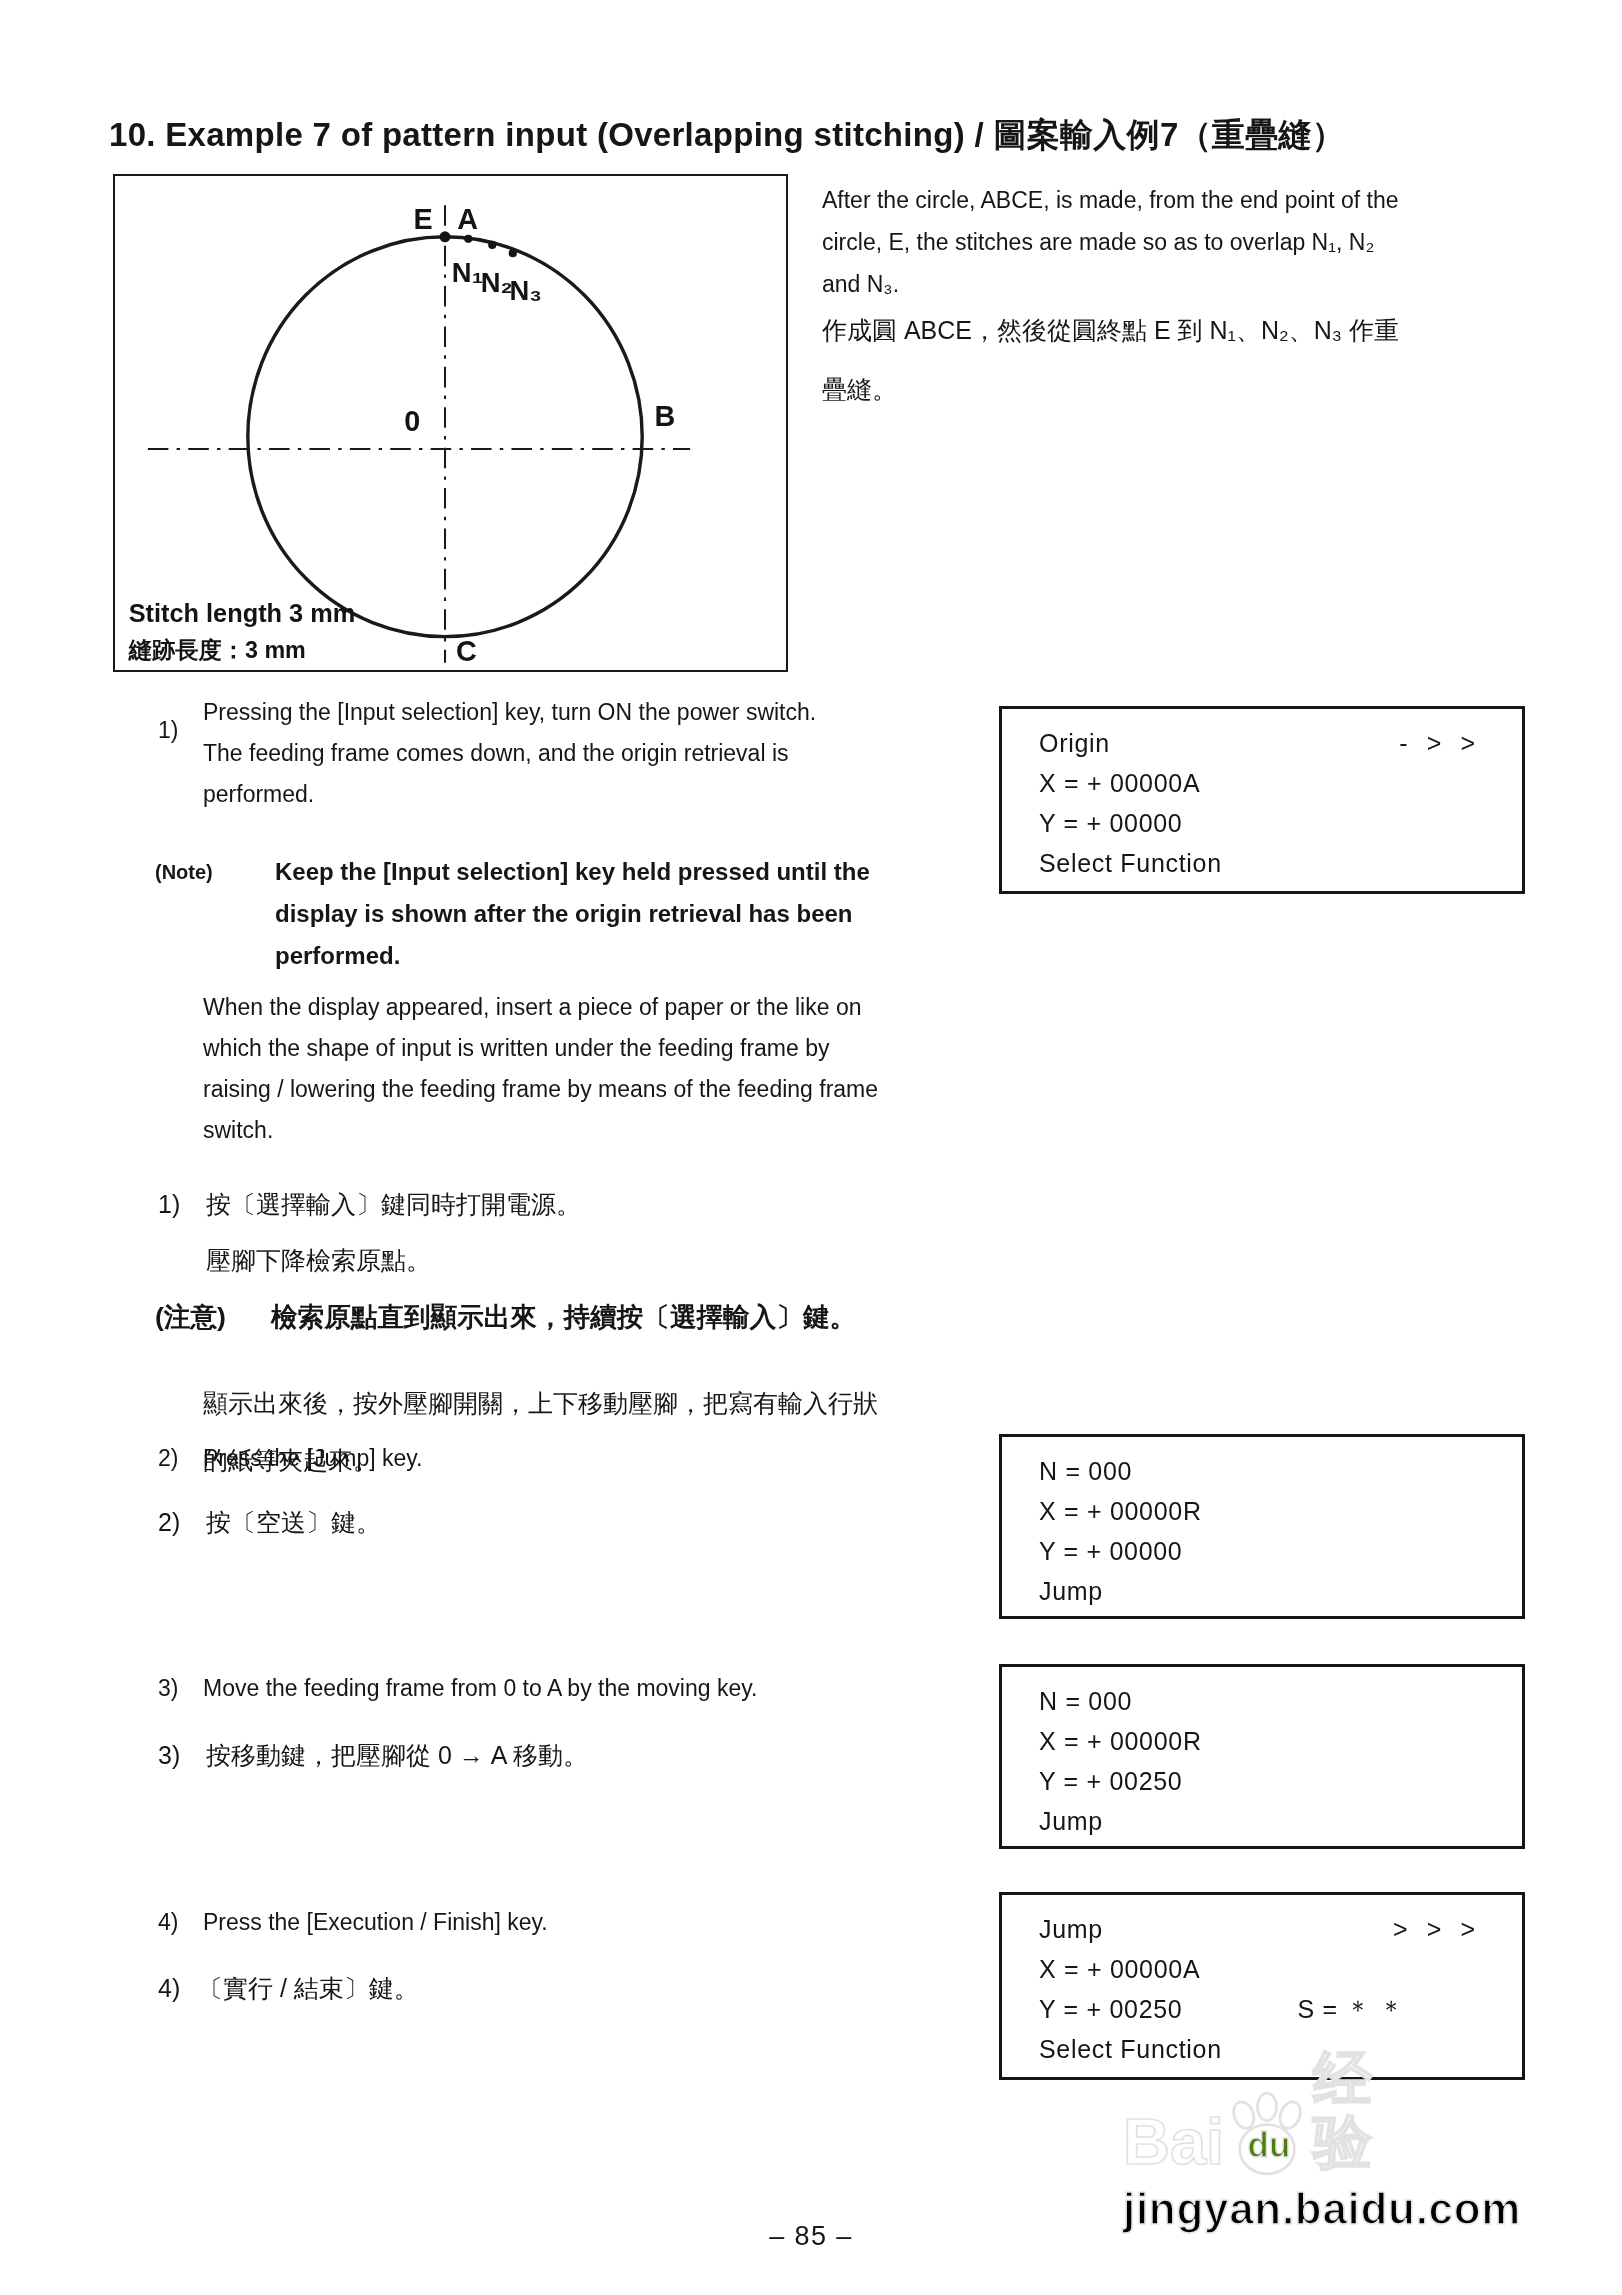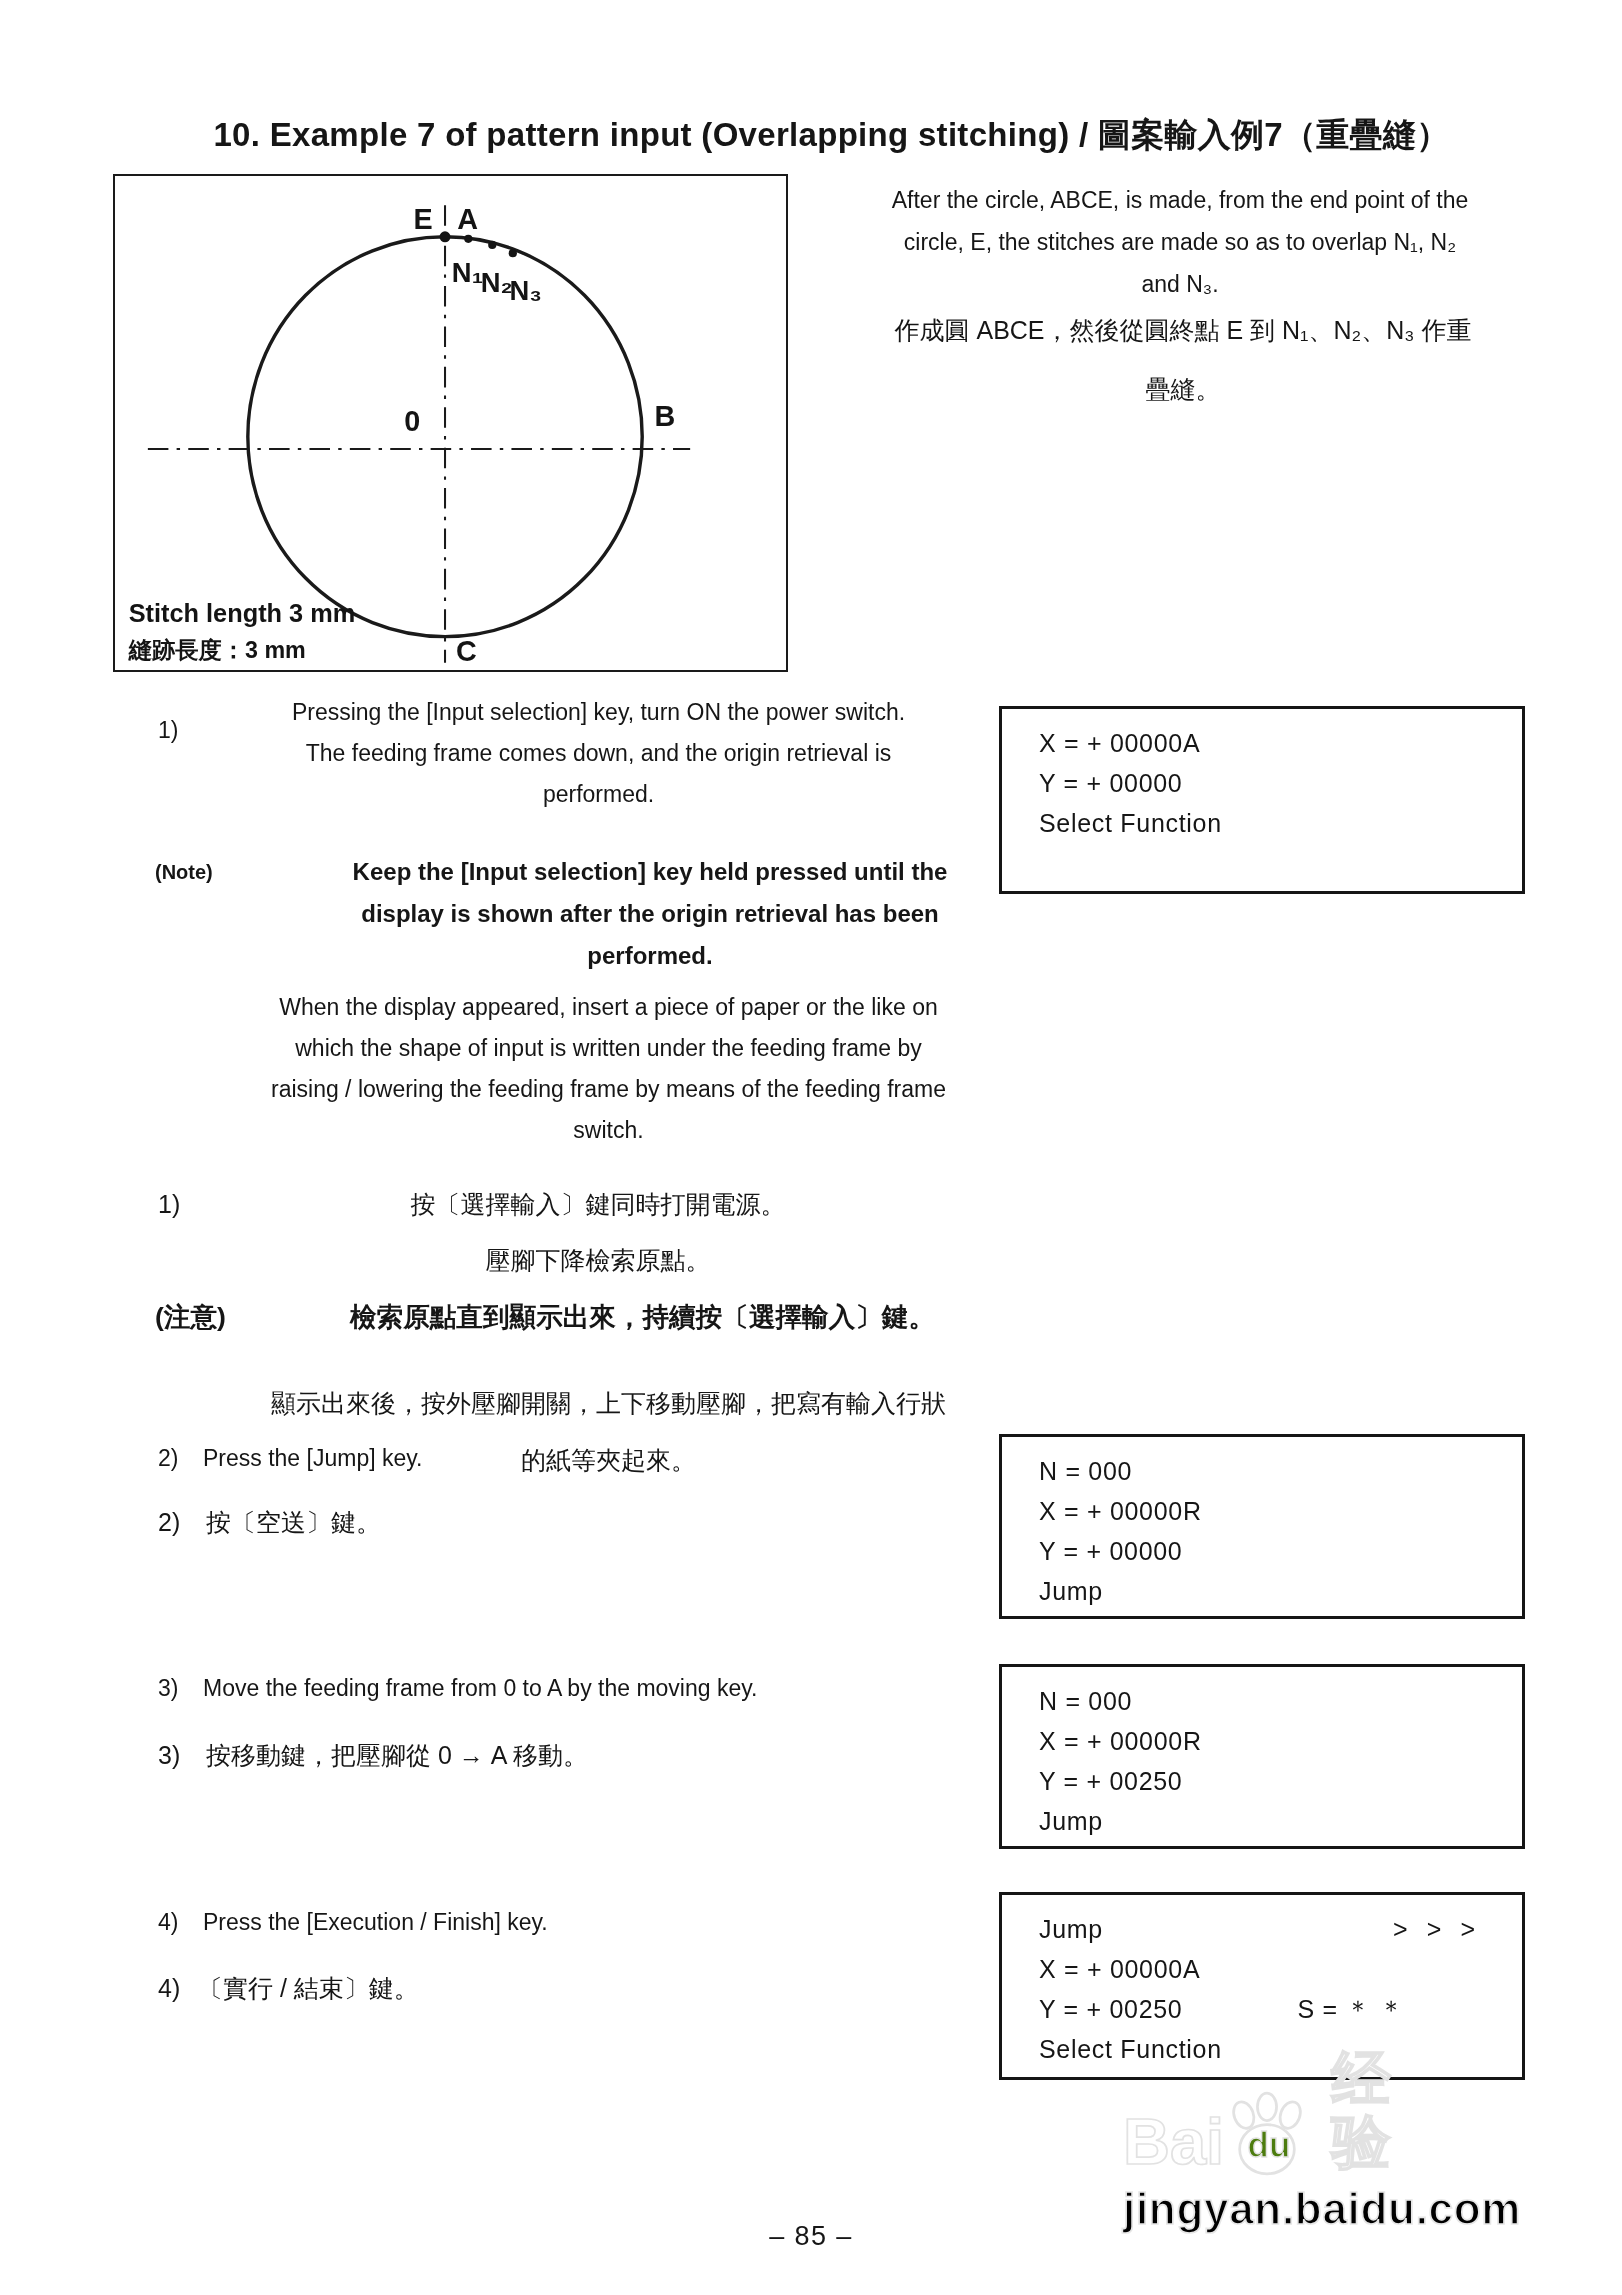--- a/index.html
+++ b/index.html
@@ -4,21 +4,21 @@
 <style>
   html,body{margin:0;padding:0;}
   body{
     width:1623px;height:2295px;
     background:#ffffff;
     font-family:"Liberation Sans",sans-serif;
     color:#161616;
     position:relative;
     overflow:hidden;
   }
-  .abs{position:absolute;text-align:center;}
+  .abs{position:absolute;}
   .pre{white-space:pre-line;}
 
   .title{
     left:109px;top:113px;width:1445px;
     font-size:33px;font-weight:bold;letter-spacing:0.3px;
     margin:0;
   }
 
   
   .diagram{
@@ -150,20 +150,24 @@
 <div class="abs zhnum" style="left:158px;top:1727px;">3)</div>
 <div class="abs zhtext" style="left:206px;top:1727px;">按移動鍵，把壓腳從 0 → A 移動。</div>
 
 <div class="abs stepnum" style="left:158px;top:1902px;">4)</div>
 <div class="abs steptext" style="left:203px;top:1902px;">Press the [Execution / Finish] key.</div>
 <div class="abs zhnum" style="left:158px;top:1960px;">4)</div>
 <div class="abs zhtext" style="left:198px;top:1960px;">〔實行 / 結束〕鍵。</div>
 
 <div class="abs display-box" style="top:706px;height:188px;">
   <div class="display-row">
+    <span>Origin</span>
+    <span class="right">- &gt; &gt;</span>
+  </div>
+  <div class="display-row">
       <span>X = + 00000A</span>
     </div>
   <div class="display-row">
       <span>Y = + 00000</span>
     </div>
   <div class="display-row">
       <span>Select Function</span>
     </div>
 </div>
 

